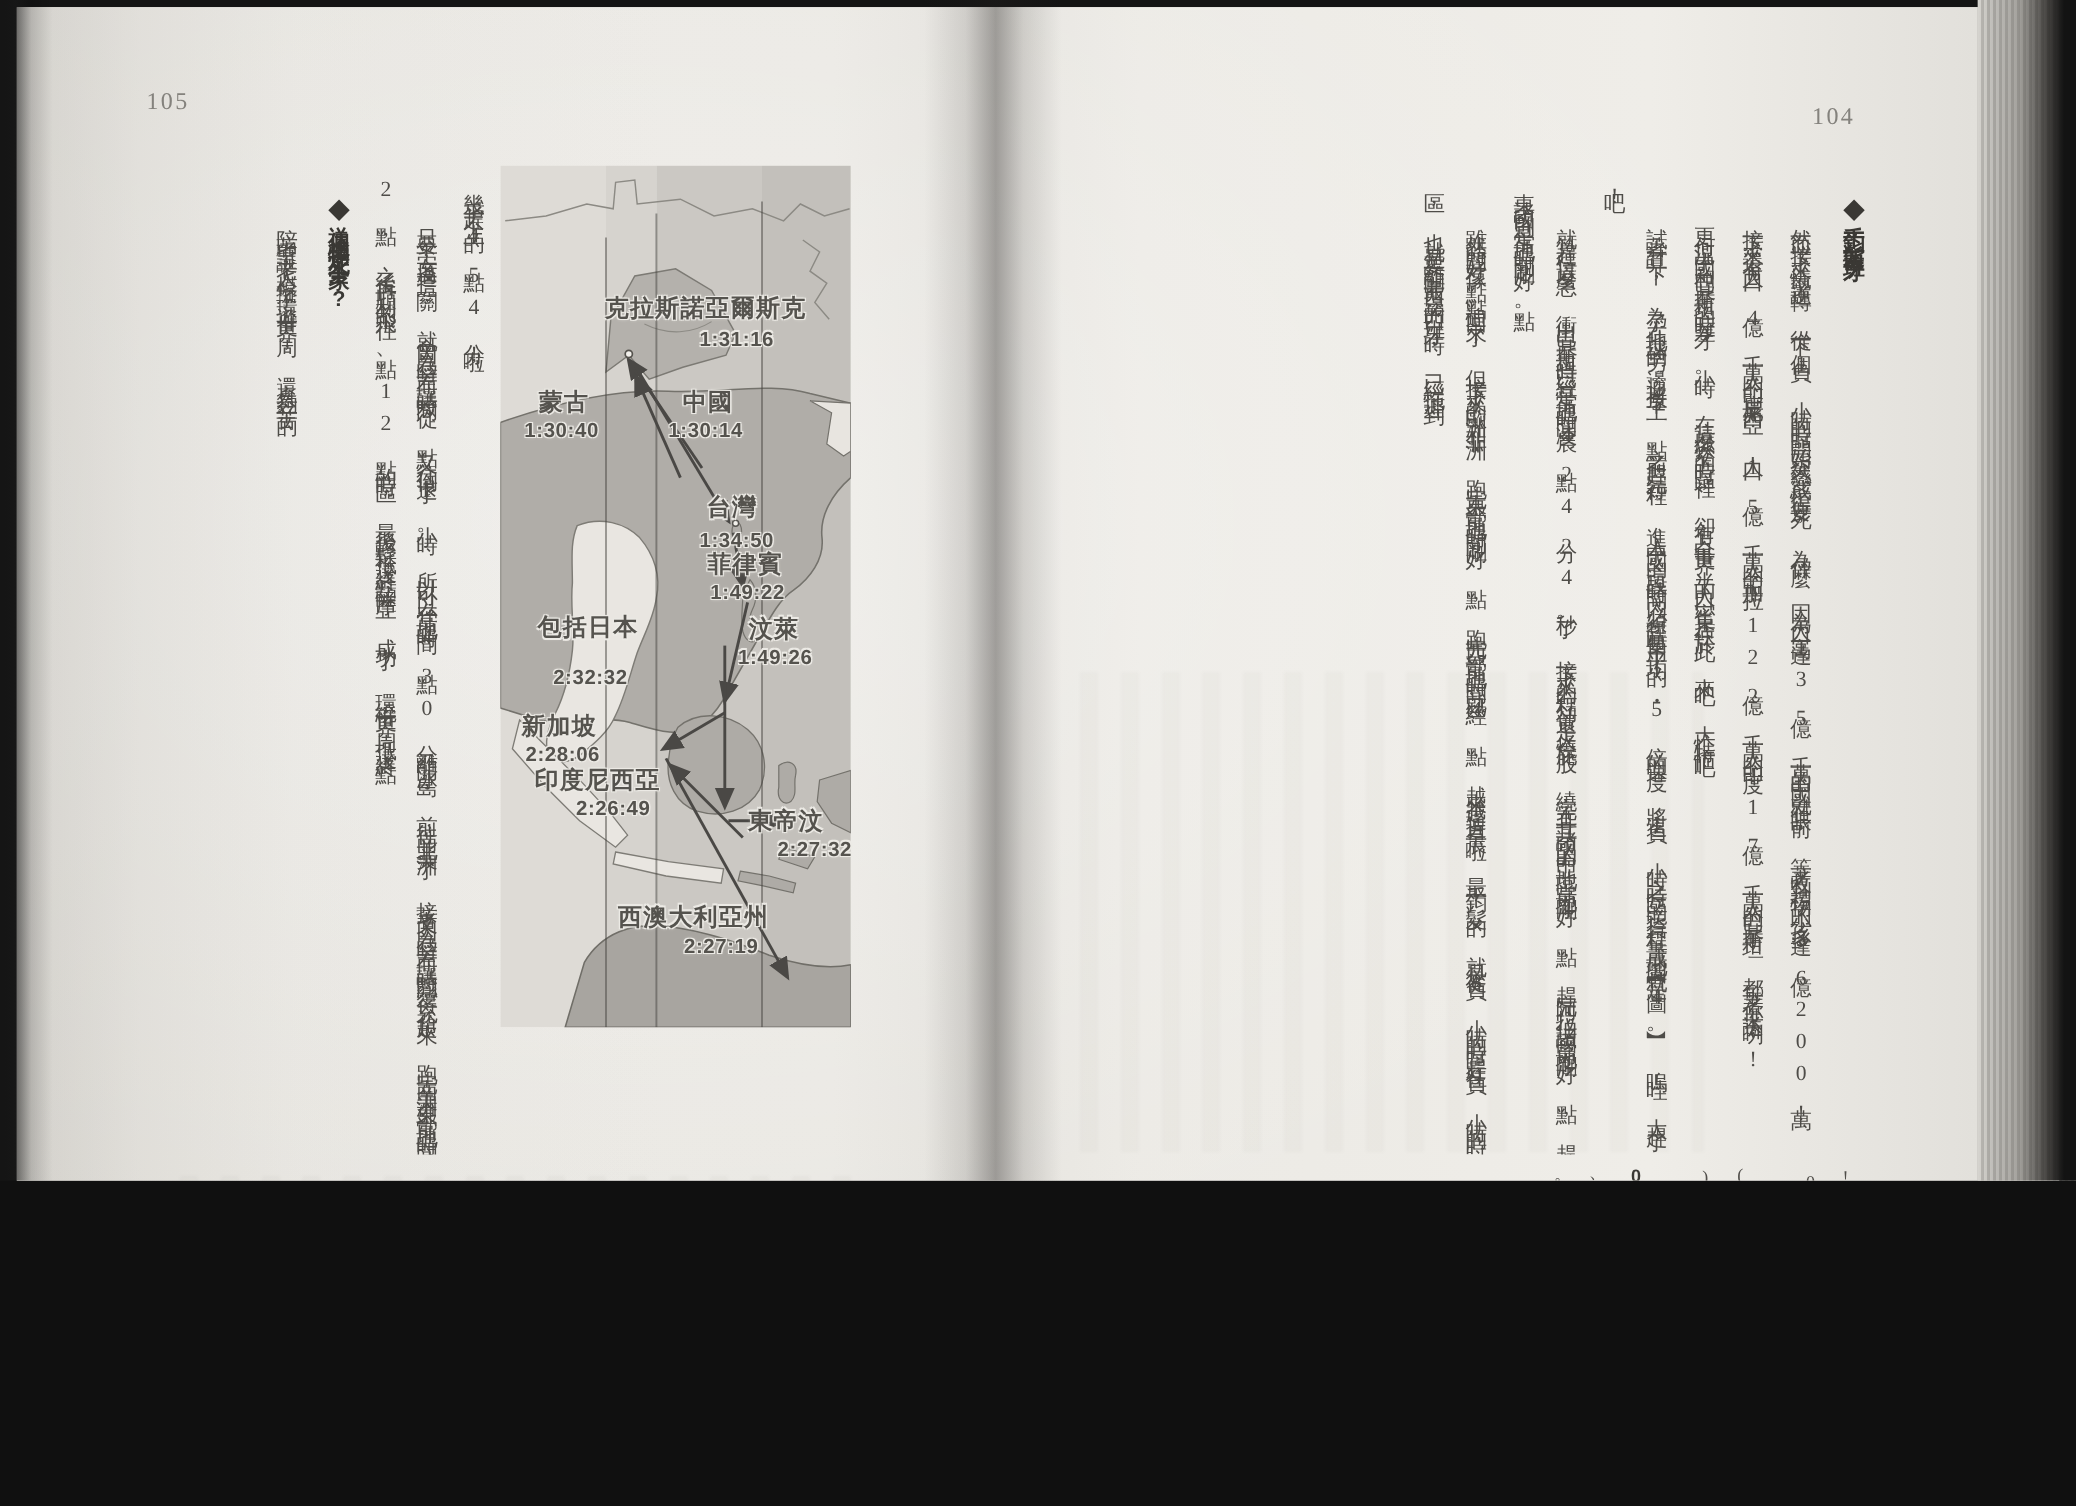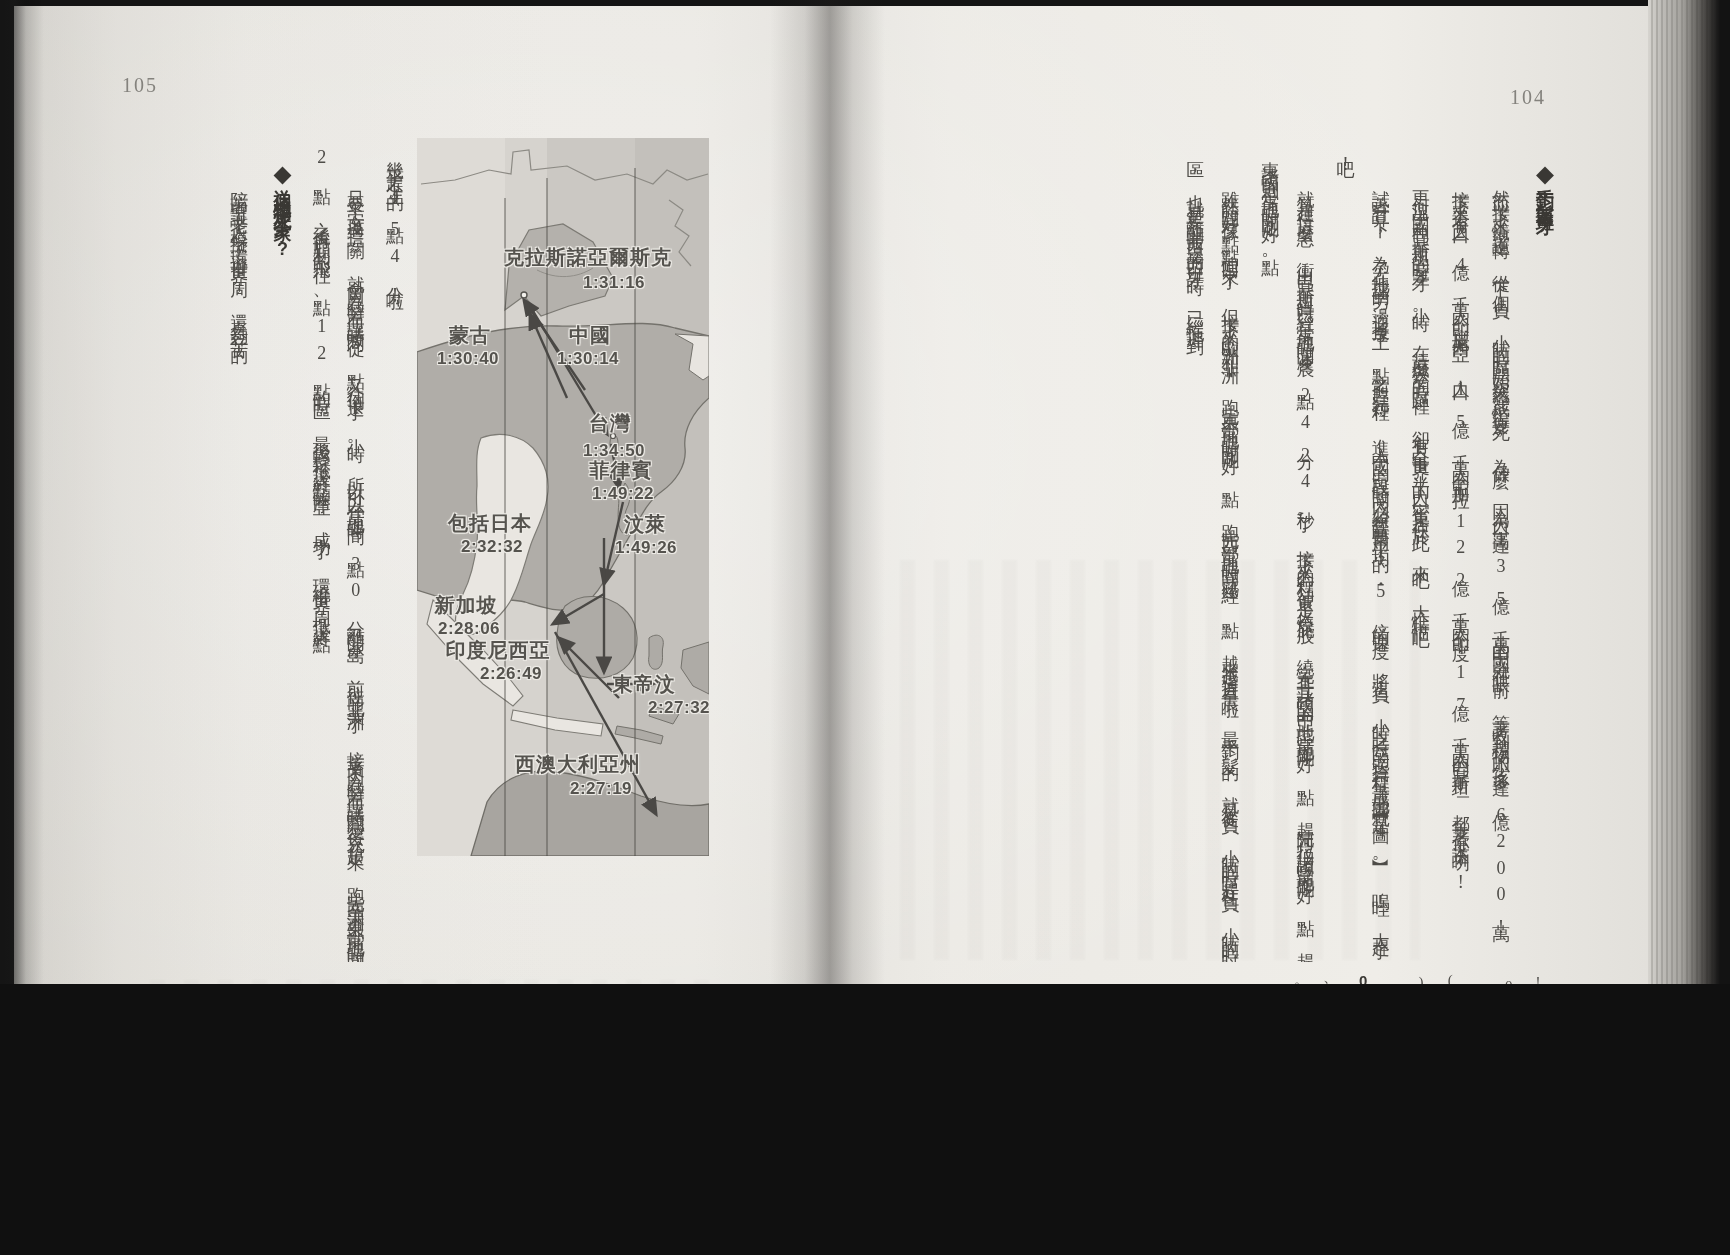--- a/index.html
+++ b/index.html
@@ -147,26 +147,26 @@
     <div class="map-time" style="left:51px;top:221px;">1:30:40</div>
     <div class="map-label" style="left:173px;top:197px;">中國</div>
     <div class="map-time" style="left:171px;top:221px;">1:30:14</div>
     <div class="map-label" style="left:193px;top:285px;">台灣</div>
     <div class="map-time" style="left:197px;top:313px;">1:34:50</div>
     <div class="map-label" style="left:204px;top:332px;">菲律賓</div>
     <div class="map-time" style="left:206px;top:356px;">1:49:22</div>
     <div class="map-label" style="left:228px;top:386px;">汶萊</div>
     <div class="map-time" style="left:229px;top:410px;">1:49:26</div>
     <div class="map-label" style="left:73px;top:385px;">包括日本</div>
-    <div class="map-time" style="left:75px;top:409px;text-align:right;">2:32:32</div>
+    <div class="map-time" style="left:75px;top:427px;text-align:right;">2:32:32</div>
     <div class="map-label" style="left:49px;top:467px;">新加坡</div>
     <div class="map-time" style="left:52px;top:491px;">2:28:06</div>
     <div class="map-label" style="left:81px;top:512px;">印度尼西亞</div>
     <div class="map-time" style="left:94px;top:536px;">2:26:49</div>
-    <div class="map-label" style="left:227px;top:546px;text-align:center;">東帝汶</div>
+    <div class="map-label" style="left:238px;top:546px;text-align:center;">東帝汶</div>
     <div class="map-time" style="left:230px;top:570px;margin-left:32px;">2:27:32</div>
     <div class="map-label" style="left:161px;top:626px;">西澳大利亞州</div>
     <div class="map-time" style="left:184px;top:651px;">2:27:19</div>
   </div>
 
 
   <div class="vtext" style="left:905px;top:147px;width:662px;height:815px;">
     <span class="sect">◆千鈞一髮西班牙!</span>
     <p>然而接下來情勢逆轉!從下一個負1小時的時區開始突然變成忙得要死,為什麼?因為人口高達13億5千萬的中國就在眼前,等著收到禮物的小孩多達3億6200萬!</p>
     <p>接下來還有人口2億4千萬人的印度尼西亞!人口1億5千萬人的孟加拉!12億2千萬人的印度!1億7千萬人的巴基斯坦!都等著你去送咧!!</p>

